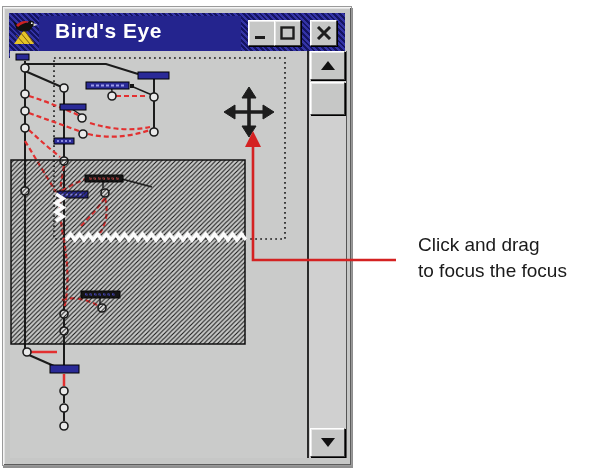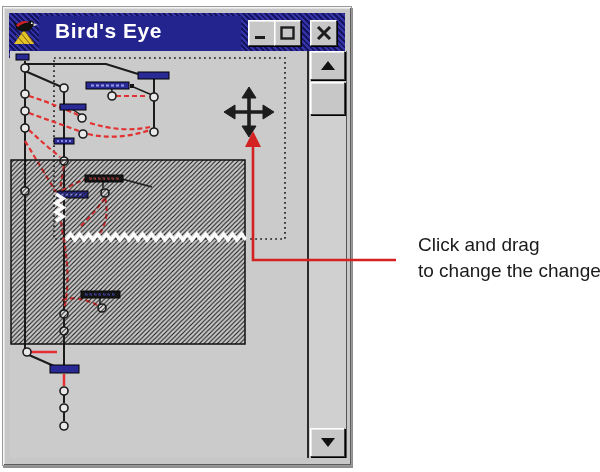--- a/index.html
+++ b/index.html
@@ -225,14 +225,14 @@
   </div>
 </div>
 
 <svg class="overlay" viewBox="0 0 600 472">
   <path class="callout-line" d="M253,146 V260 H396"></path>
   <polygon class="callout-head" points="253,131 245,147 261,147"></polygon>
 </svg>
 
 <div class="annotation">
   <div>Click and drag</div>
-  <div>to change the change</div>
+  <div>to focus the focus</div>
 </div>
 
 </body></html>

